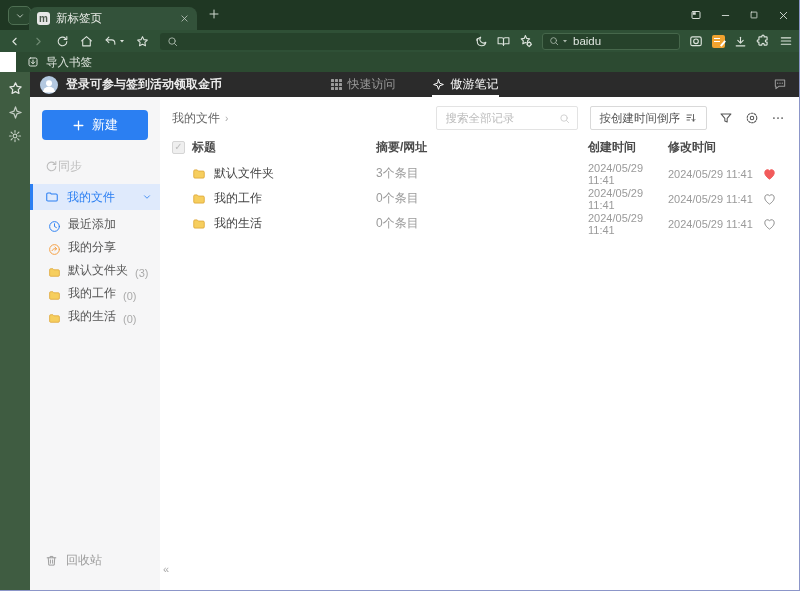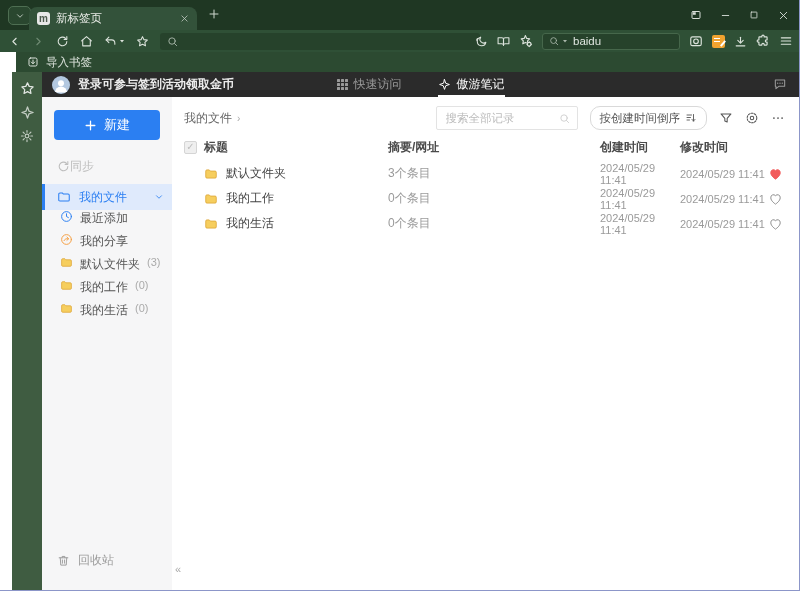--- a/index.html
+++ b/index.html
@@ -38,21 +38,21 @@
   .search-box input{flex:1;background:transparent;border:none;outline:none;color:#dfe5df;font-size:11.5px;width:60px;}
   .note-ic{width:13px;height:13px;background:#f0a32f;border-radius:2px;position:relative;}
   .note-ic:before{content:"";position:absolute;left:2px;top:3px;width:6px;height:1.5px;background:#fff;box-shadow:0 3px 0 #fff;}
   .note-ic:after{content:"";position:absolute;right:1px;bottom:1px;width:2px;height:7px;background:#fff;transform:rotate(40deg);}
 
   
   .import-row{position:absolute;top:52px;left:16px;right:0;height:20px;background:#2c4a31;display:flex;
      align-items:center;gap:7px;padding-left:11px;color:#dce3dc;font-size:11.5px;}
 
   
-  .app{position:absolute;top:72px;left:0;right:0;bottom:0;display:flex;margin-left:12px;}
+  .app{position:absolute;top:72px;left:0;right:0;bottom:0;display:flex;}
   .strip{width:30px;background:#3f5c41;display:flex;flex-direction:column;align-items:center;
      padding-top:9px;gap:9px;color:#e2e6e2;flex:none;}
   .strip .dim{color:#c2ccc2;}
   .app-main{flex:1;display:flex;flex-direction:column;min-width:0;}
 
   .app-header{height:25px;background:#2b2b2b;position:relative;display:flex;align-items:center;
      padding-left:10px;gap:8px;flex:none;}
   .avatar{width:18px;height:18px;border-radius:50%;background:#b3c8e0;overflow:hidden;flex:none;}
   .login-banner{color:#ececec;font-size:12px;font-weight:600;}
   .header-tabs{position:absolute;left:0;right:0;top:0;height:100%;display:flex;justify-content:center;gap:36px;}
@@ -64,37 +64,37 @@
 
   .app-body{flex:1;display:flex;min-height:0;position:relative;}
   .sidebar{width:130px;background:#f6f6f7;flex:none;position:relative;}
   .btn-new{margin:13px 12px 0 12px;height:30px;background:#2b7ff2;border-radius:4px;color:#fff;
      font-size:13px;display:flex;align-items:center;justify-content:center;gap:7px;cursor:pointer;}
   .sync-row{margin-top:15px;height:22px;display:flex;align-items:center;padding-left:15px;
      color:#bdbdbd;font-size:12px;}
   .myfiles-row{margin-top:7px;height:26px;display:flex;align-items:center;gap:8px;padding-left:12px;
      background:#dfeafc;border-left:3px solid #2b7ff2;color:#2b7ff2;font-size:12px;position:relative;}
   .myfiles-row .chev{position:absolute;right:8px;color:#2b7ff2;}
-  .sub-item{height:23px;display:flex;align-items:flex-start;gap:7px;padding-left:18px;font-size:12px;color:#555;}
+  .sub-item{height:23px;display:flex;align-items:flex-end;gap:7px;padding-left:18px;font-size:12px;color:#555;}
   .sub-item .cnt{color:#aaa;font-size:11px;}
   .c-blue{color:#2b7ff2;} .c-orange{color:#f59e42;}
   .folder-y{color:#e9b949;} .folder-y svg{fill:#f6ce5e;stroke:#dfa93c;stroke-width:1.5;}
   .recycle{position:absolute;bottom:21px;left:15px;display:flex;align-items:center;gap:8px;color:#9c9c9c;font-size:12px;}
   .collapse{position:absolute;bottom:13px;right:-14px;color:#a8a8a8;font-size:11px;z-index:5;
      width:16px;height:16px;display:flex;align-items:center;justify-content:center;}
 
   .content{flex:1;background:#fff;display:flex;flex-direction:column;min-width:0;}
   .content-toolbar{height:30px;margin-top:6px;display:flex;align-items:center;padding:0 14px 0 12px;gap:12px;flex:none;}
   .breadcrumb{display:flex;align-items:center;gap:5px;font-size:12px;color:#666;}
   .breadcrumb .arrow{color:#aaa;font-size:10px;}
   .search-input{margin-left:auto;width:142px;height:24px;border:1px solid #e3e3e3;border-radius:2px;
      display:flex;align-items:center;padding:0 7px;gap:5px;color:#c9c9c9;}
   .search-input input{flex:1;border:none;outline:none;font-size:11.5px;color:#555;min-width:0;}
   .search-input input::placeholder{color:#bbb;opacity:1;}
-  .sort-btn{height:24px;border:1px solid #d9d9d9;border-radius:10px;background:#fff;display:flex;
+  .sort-btn{height:24px;border:1px solid #d9d9d9;border-radius:2px;background:#fff;display:flex;
      align-items:center;gap:5px;padding:0 9px;font-size:11.5px;color:#555;cursor:pointer;}
   .tool-ic{color:#555;display:flex;align-items:center;}
 
   .grid{display:grid;grid-template-columns:20px 184px 212px 80px 86px 1fr;align-items:center;
      padding:0 14px 0 12px;}
   .thead{height:28px;font-size:12px;color:#4a4a4a;font-weight:bold;}
   .checkbox{width:13px;height:13px;border:1px solid #d5d5d5;border-radius:2px;background:#efefef;
      color:#bdbdbd;font-size:10px;display:flex;align-items:center;justify-content:center;line-height:1;}
   .trow{height:25px;font-size:12px;color:#444;}
   .cell-title{display:flex;align-items:center;gap:8px;}

